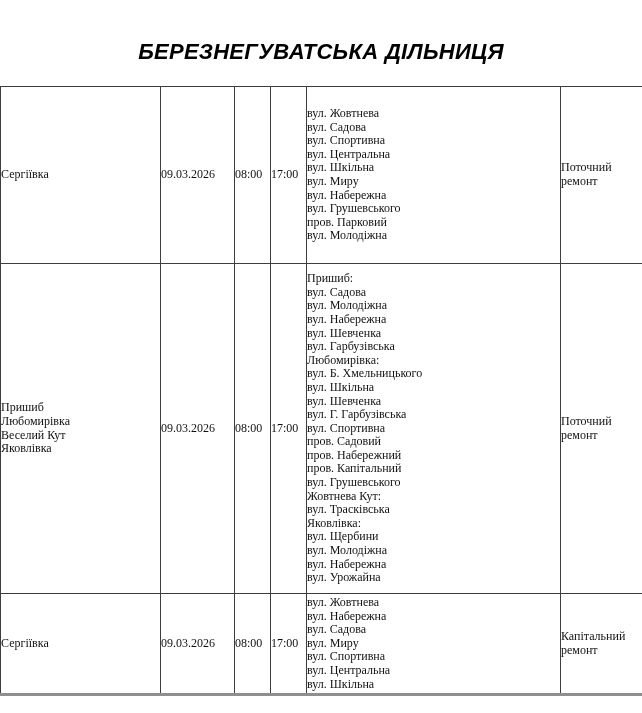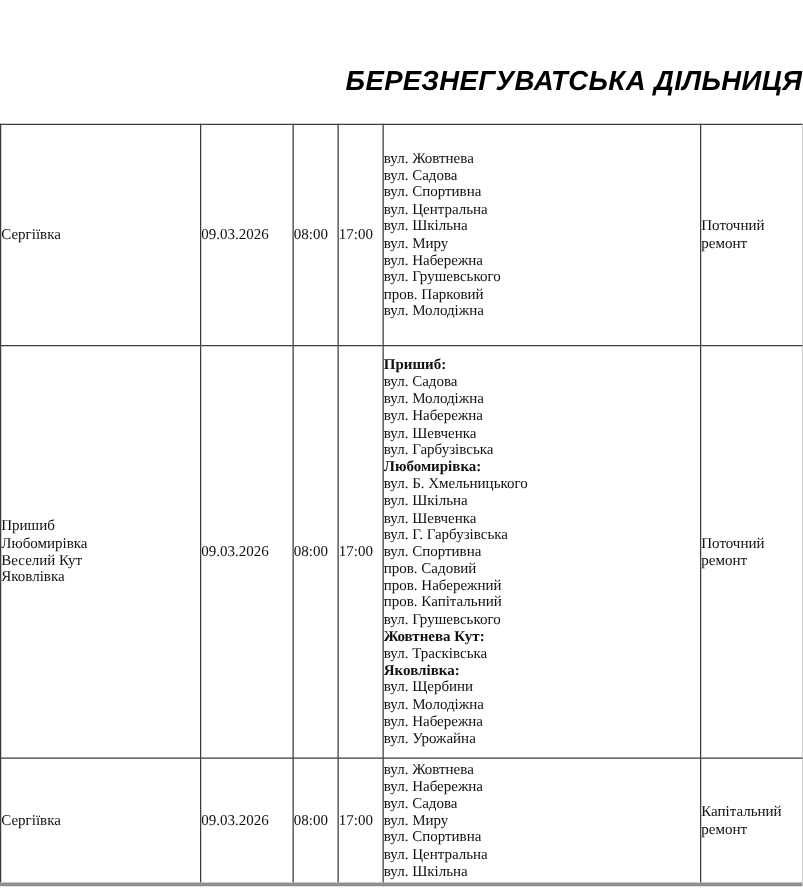--- a/index.html
+++ b/index.html
@@ -8,23 +8,23 @@
     background: #ffffff;
   }
   body {
     width: 642px;
     height: 713px;
     overflow: hidden;
     font-family: "Liberation Serif", serif;
     color: #111111;
   }
   .page-title {
-    padding-top: 52px;
+    padding-top: 39px;
     height: 30px;
-    text-align: right;
+    text-align: center;
     font-family: "Liberation Sans", sans-serif;
     font-weight: bold;
     font-style: italic;
     font-size: 22px;
     letter-spacing: 0.3px;
     color: #000000;
     white-space: nowrap;
   }
   table.grid {
     margin-top: 17px;
@@ -39,21 +39,21 @@
     vertical-align: middle;
     font-size: 12px;
     line-height: 13.6px;
     padding: 2px 0;
     overflow: hidden;
   }
   td.c-settlement { padding-left: 7px; padding-right: 4px; }
   td.c-date, td.c-start, td.c-end { text-align: left; padding-left: 0; padding-right: 0; font-family: Liberation Serif, serif; }
   td.c-streets { padding-left: 8px; padding-right: 4px; }
   td.c-repair { padding-left: 5px; padding-right: 3px; }
-  .street-line.bold { font-weight: bold; }
+  .street-line.bold { font-weight: normal; }
   tr.row-0 { height: 177px; }
   tr.row-1 { height: 330px; }
   tr.row-2 { height: 98px; }
 </style>
 </head>
 <body>
 
 <div class="page-title">БЕРЕЗНЕГУВАТСЬКА ДІЛЬНИЦЯ</div>
 
 <table class="grid">

